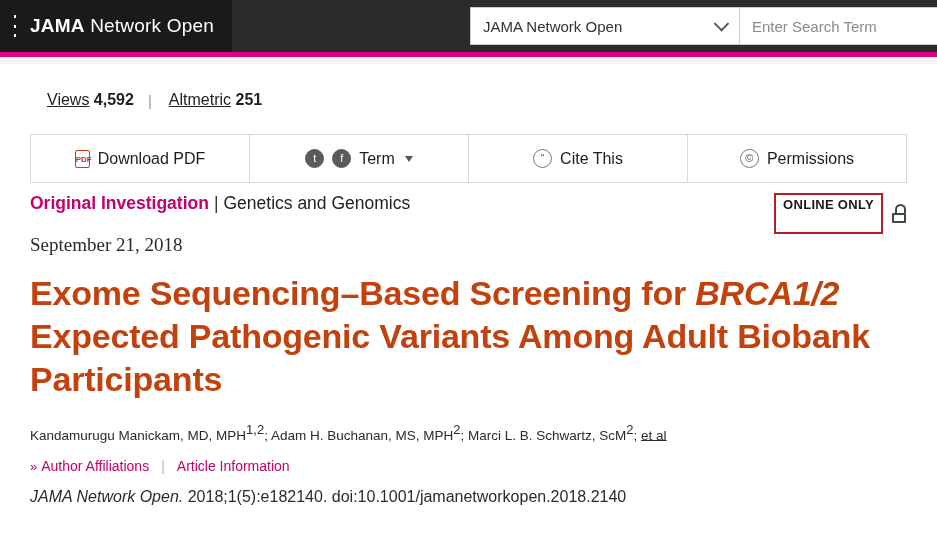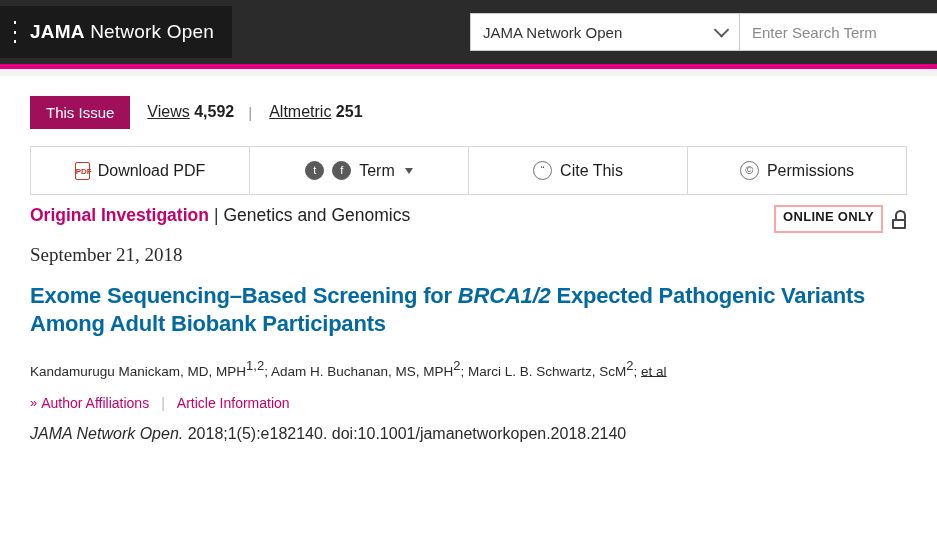--- a/index.html
+++ b/index.html
@@ -9,21 +9,21 @@
     width: 937px;
     height: 544px;
     overflow: hidden;
     background: #ffffff;
     font-family: "Liberation Sans", sans-serif;
   }
 
   
   .topbar {
     position: relative;
-    height: 64px;
+    height: 52px;
     background: #2b2b2b;
     display: flex;
     align-items: center;
   }
   .brand-block {
     height: 52px;
     background: #1a1a1a;
     display: flex;
     align-items: center;
     padding: 0 18px 0 14px;
@@ -218,24 +218,24 @@
     font-size: 17.5px;
     color: #222222;
   }
   .online-only-wrap {
     margin-left: auto;
     display: flex;
     align-items: center;
     gap: 9px;
   }
   .online-only {
-    border: 2px solid #fca5a5;
+    border: 2px solid #b91c1c;
     font-size: 13px;
     font-weight: bold;
-    padding: 2px 7px 7px;
+    padding: 2px 7px 20px;
     letter-spacing: 0.3px;
     color: #1a1a1a;
   }
   .lock-icon {
     width: 15px;
     height: 19px;
     position: relative;
     display: inline-block;
   }
   .lock-icon .shackle {
@@ -252,32 +252,31 @@
     position: absolute;
     left: 0;
     bottom: 0;
     width: 14px;
     height: 10px;
     border: 2px solid #444;
     border-radius: 1px;
   }
 
   .pub-date {
-    margin-top: 11px;
     font-size: 19px;
     color: #2b2b2b;
     font-family: "Liberation Serif", serif;
   }
 
   .article-title {
     margin: 16px 0 0;
-    font-size: 22px;
+    font-size: 34px;
     line-height: 1.27;
     font-weight: bold;
-    color: #0369a1;
+    color: #c2410c;
     max-width: 840px;
     letter-spacing: -0.2px;
   }
   .article-title i { font-style: italic; }
 
   .authors {
     margin-top: 18px;
     font-size: 13.5px;
     color: #2b2b2b;
     line-height: 1.5;
@@ -340,21 +339,20 @@
     <input class="search-input" type="text" placeholder="Enter Search Term" style="">
   </div>
 </div>
 
 <div class="pink-rule"></div>
 <div class="grey-strip"></div>
 
 <div class="content">
 
   <div class="metrics-row">
-    <div class="this-issue">This Issue</div>
     <div class="metric">
       <a>Views</a>
       <b>4,592</b>
     </div>
     <span class="metric-sep">|</span>
     <div class="metric">
       <a>Altmetric</a>
       <b>251</b>
     </div>
   </div>

